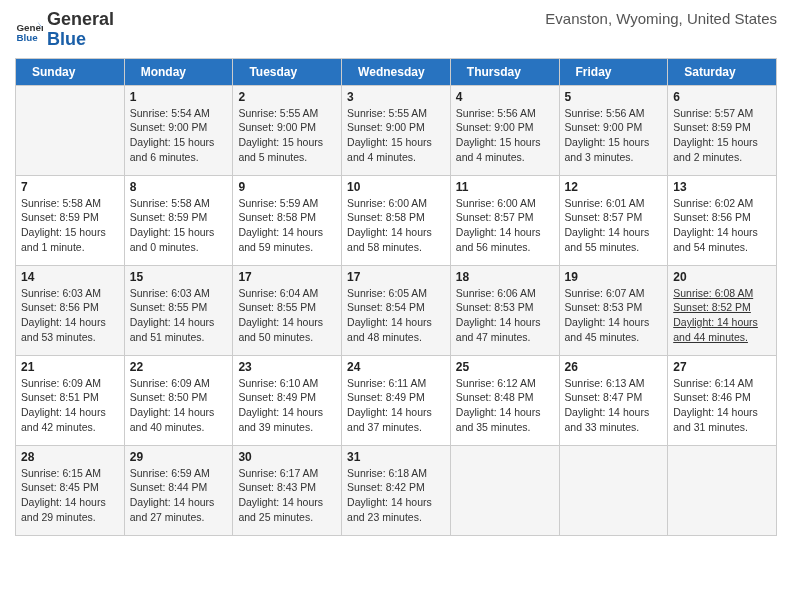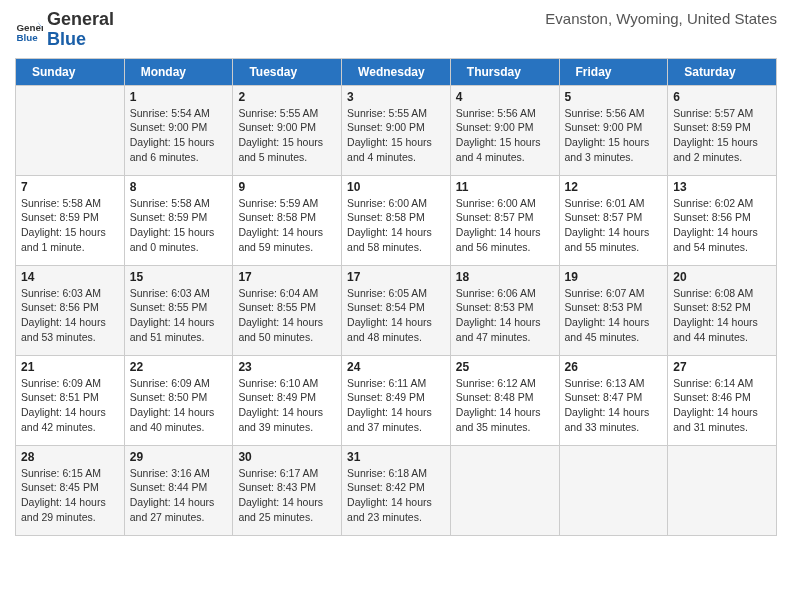--- a/index.html
+++ b/index.html
@@ -249,21 +249,21 @@
         </td>
         <td>
           <div class="cell-day">19</div>
           <div class="cell-info" style="white-space: pre-line;">Sunrise: 6:07 AM
 Sunset: 8:53 PM
 Daylight: 14 hours
 and 45 minutes.</div>
         </td>
         <td>
           <div class="cell-day">20</div>
-          <div class="cell-info" style="white-space: pre-line;">Sunrise: 6:08 AM
+          <div class="cell-info" style="white-space: pre-line; text-decoration: underline;">Sunrise: 6:08 AM
 Sunset: 8:52 PM
 Daylight: 14 hours
 and 44 minutes.</div>
         </td>
       </tr>
       <tr>
         <td>
           <div class="cell-day">21</div>
           <div class="cell-info" style="white-space: pre-line;">Sunrise: 6:09 AM
 Sunset: 8:51 PM
@@ -316,21 +316,21 @@
       <tr>
         <td>
           <div class="cell-day">28</div>
           <div class="cell-info" style="white-space: pre-line;">Sunrise: 6:15 AM
 Sunset: 8:45 PM
 Daylight: 14 hours
 and 29 minutes.</div>
         </td>
         <td>
           <div class="cell-day">29</div>
-          <div class="cell-info" style="white-space: pre-line;">Sunrise: 3:16 AM
+          <div class="cell-info" style="white-space: pre-line;">Sunrise: 6:59 AM
 Sunset: 8:44 PM
 Daylight: 14 hours
 and 27 minutes.</div>
         </td>
         <td>
           <div class="cell-day">30</div>
           <div class="cell-info" style="white-space: pre-line;">Sunrise: 6:17 AM
 Sunset: 8:43 PM
 Daylight: 14 hours
 and 25 minutes.</div>

